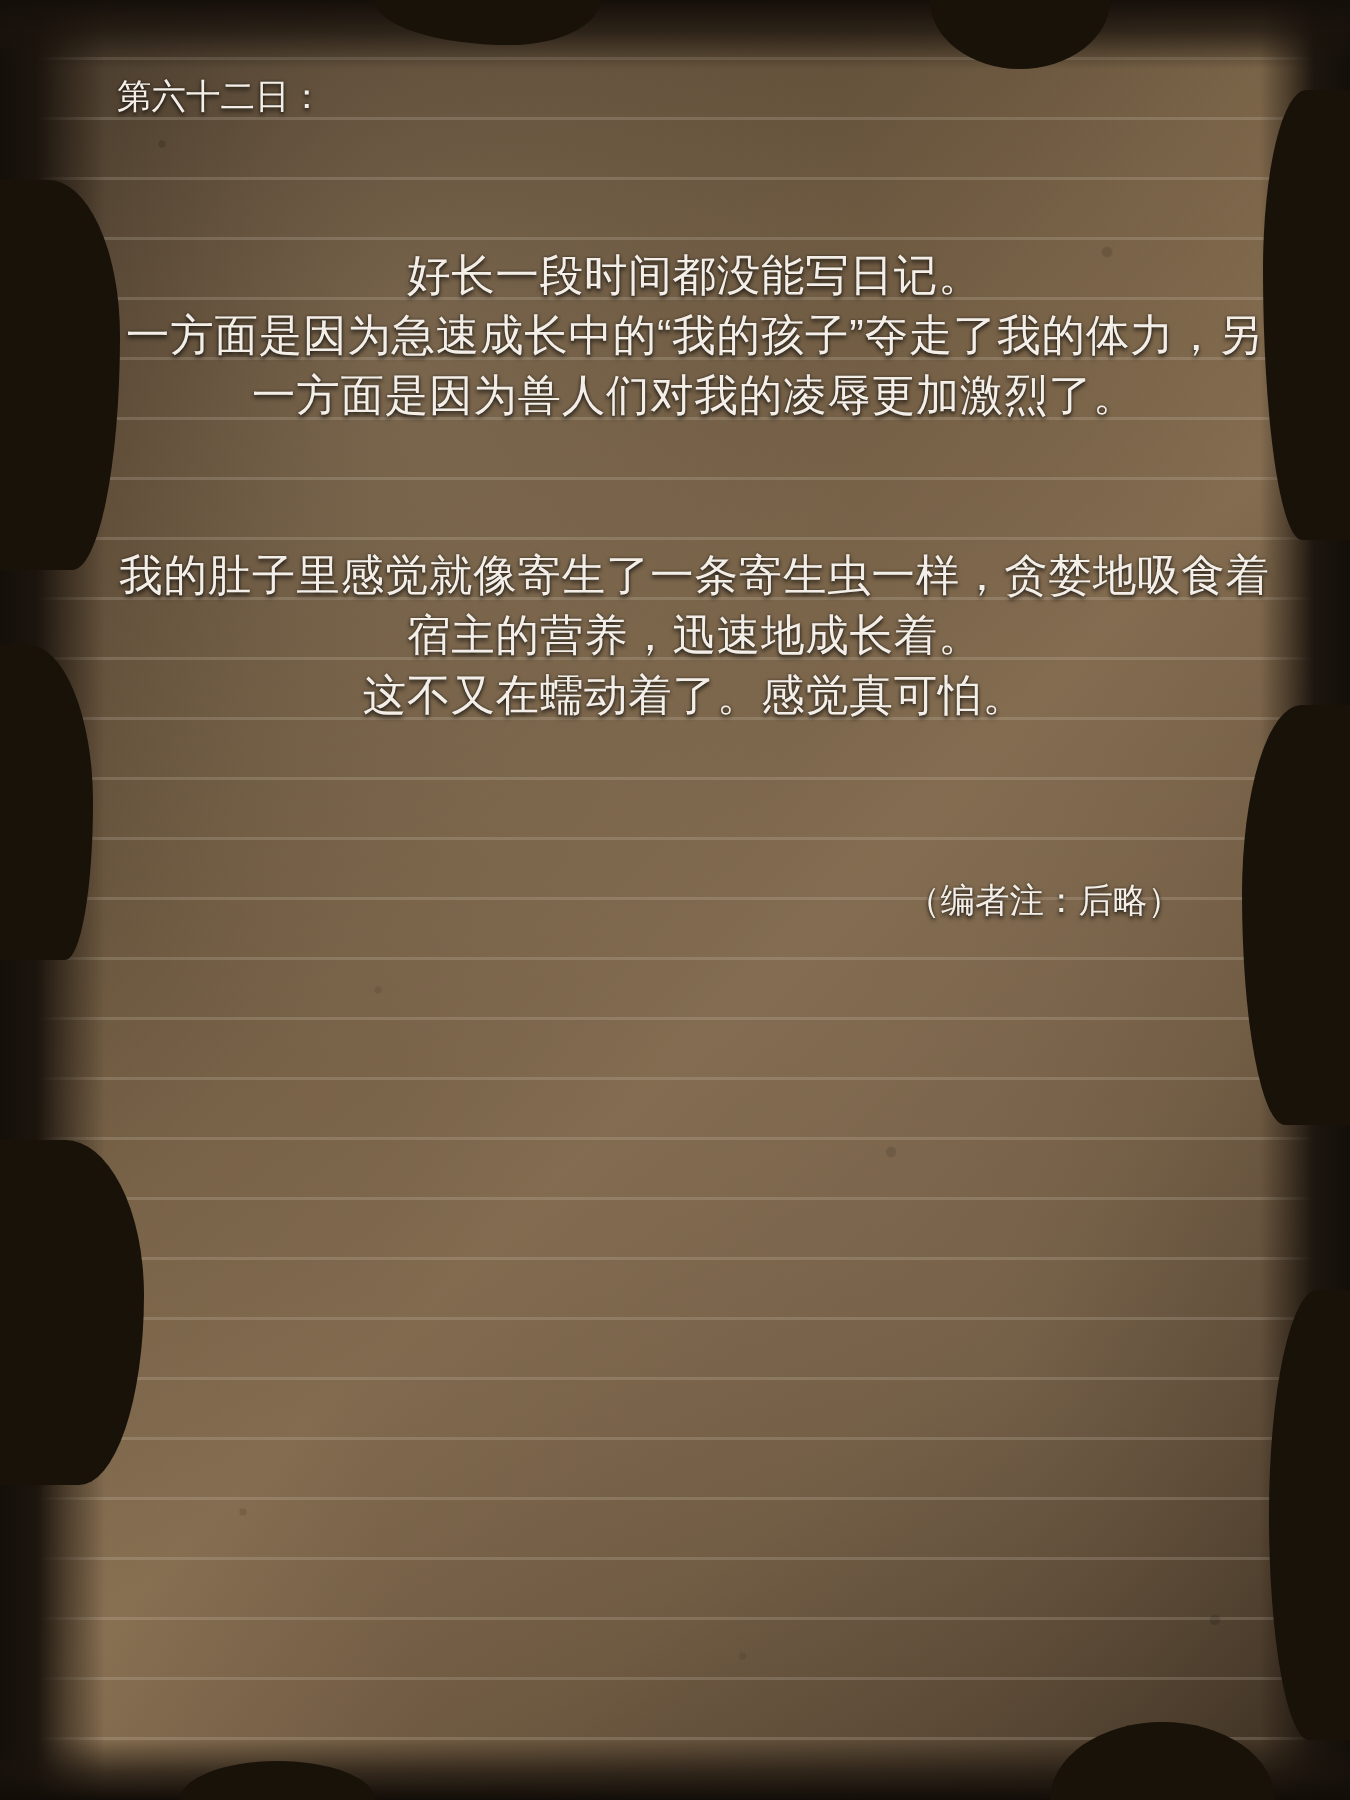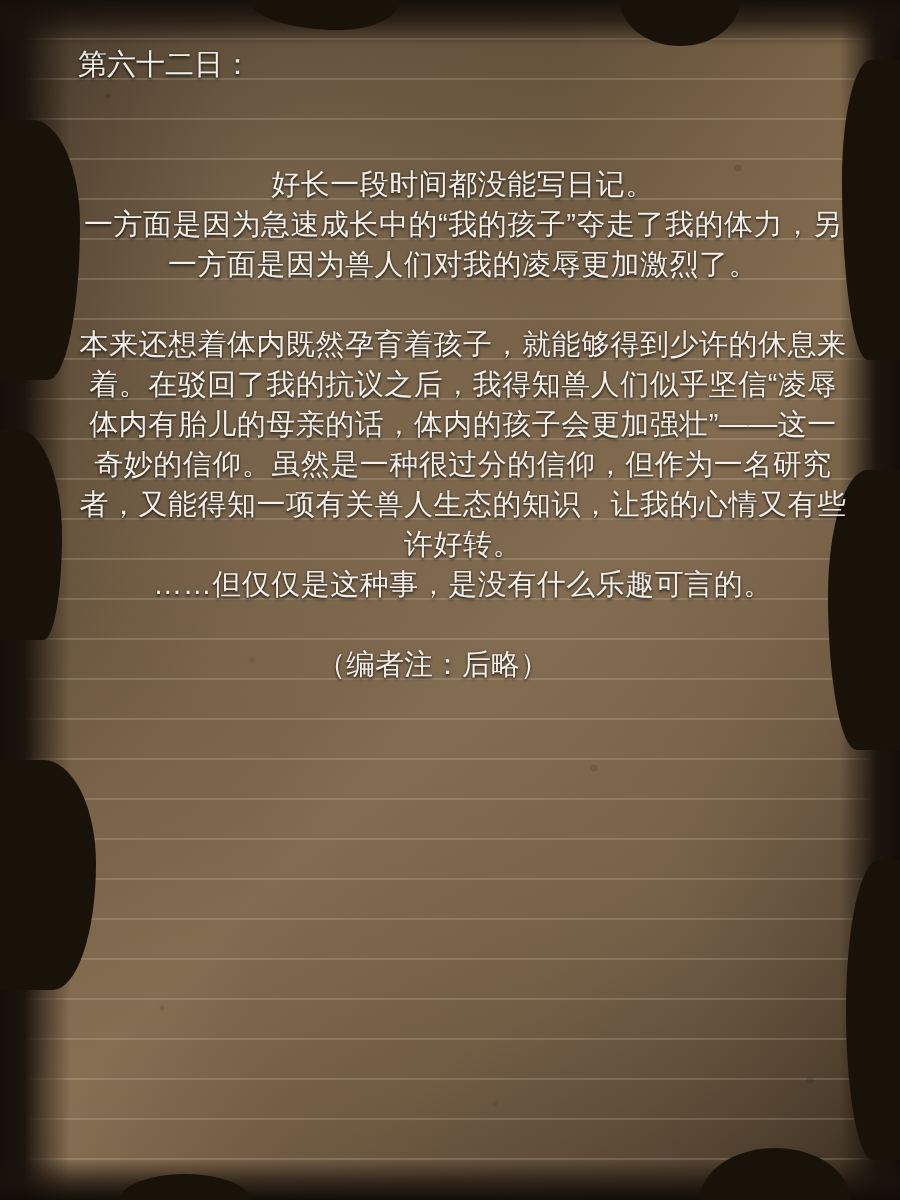--- a/index.html
+++ b/index.html
@@ -110,32 +110,33 @@
     line-height: 40px;
     letter-spacing: 0.5px;
     text-shadow: 0 2px 3px rgba(0,0,0,.65), 0 0 2px rgba(0,0,0,.5);
     white-space: pre-wrap;
     font-weight: 400;
     text-align: center;
   }
 
   .heading {
     color: #f3efe8;
-    font-size: 29px;
+    font-size: 23px;
     line-height: 40px;
     text-shadow: 0 2px 3px rgba(0,0,0,.65), 0 0 2px rgba(0,0,0,.5);
   }
 
   .spacer-40 { height: 40px; }
   .spacer-80 { height: 80px; }
 
   .note {
-    text-align: center;
+    margin-top: 96px;
+    text-align: right;
     color: #f3efe8;
-    font-size: 29px;
+    font-size: 23px;
     line-height: 40px;
     text-shadow: 0 2px 3px rgba(0,0,0,.65), 0 0 2px rgba(0,0,0,.5);
     padding-right: 60px;
   }
 </style>
 </head>
 <body>
 
 <div id="page">
 
@@ -162,22 +163,22 @@
   <div id="content">
     <div class="heading">第六十二日：</div>
 
     <div class="spacer-80"></div>
 
     <div class="diary-text">好长一段时间都没能写日记。
 一方面是因为急速成长中的“我的孩子”夺走了我的体力，另一方面是因为兽人们对我的凌辱更加激烈了。</div>
 
     <div class="spacer-40"></div>
 
-    <div class="diary-text">本来还想着体内既然孕育着孩子，就能够得到少许的休息来着。在驳回了我的抗议之后，我得知兽人们似乎坚信“凌辱体内有胎儿的母亲的话，体内的孩子会更加强壮”——这一奇妙的信仰。虽然是一种很过分的信仰，但作为一名研究者，又能得知一项有关兽人生态的知识，让我的心情又有些许好转。
-……但仅仅是这种事，是没有什么乐趣可言的。</div>
 
     <div class="spacer-40"></div>
 
+    <div class="diary-text">我的肚子里感觉就像寄生了一条寄生虫一样，贪婪地吸食着宿主的营养，迅速地成长着。
+这不又在蠕动着了。感觉真可怕。</div>
 
     <div class="note">（编者注：后略）</div>
   </div>
 
 </div>
 
 </body></html>

